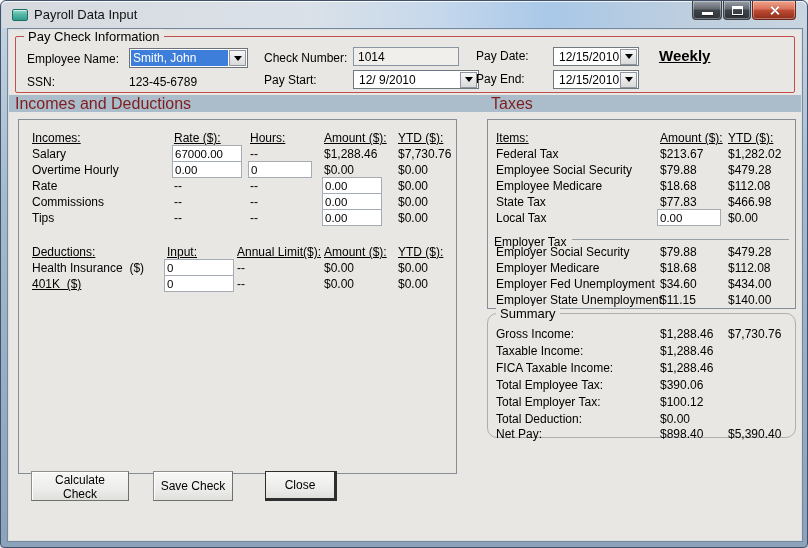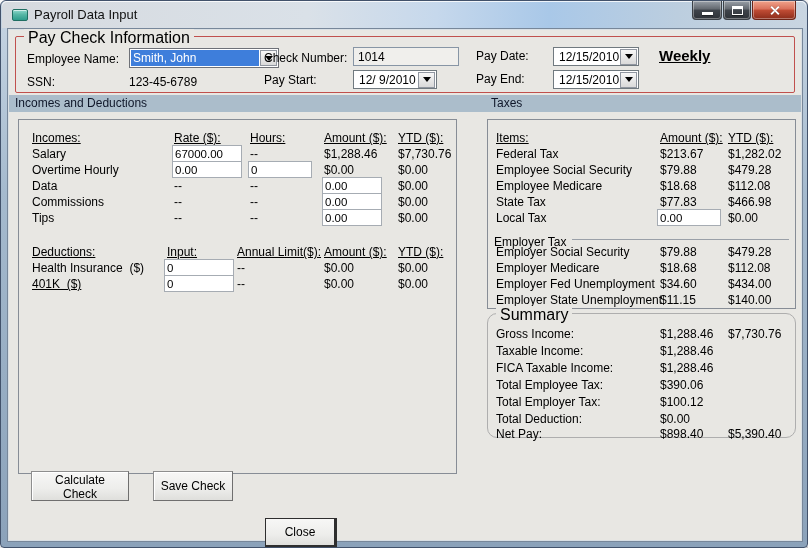--- a/index.html
+++ b/index.html
@@ -20,50 +20,50 @@
   .cap.closeb{width:44px;border-color:#6E2517;background:linear-gradient(180deg,#F0A38B 0%,#D9705A 45%,#C14D35 50%,#8C2C1A 100%);}
   .glyph-min{width:11px;height:3px;background:#fff;margin-top:6px;box-shadow:0 1px 1px rgba(0,0,0,.4);}
   .glyph-max{width:11px;height:9px;border:1px solid #fff;border-top-width:3px;box-shadow:0 1px 1px rgba(0,0,0,.4);}
   .glyph-x{position:relative;width:11px;height:11px;}
   .glyph-x::before,.glyph-x::after{content:"";position:absolute;left:5px;top:0;width:2px;height:11px;background:#fff;box-shadow:0 0 1px rgba(0,0,0,.5);}
   .glyph-x::before{transform:rotate(45deg);} .glyph-x::after{transform:rotate(-45deg);}
   .client{position:absolute;left:6px;top:27px;width:796px;height:514px;background:#E8E7E3;border:1px solid #77879A;box-shadow:inset 0 0 0 1px #D9DFE4;}
   .lbl{position:absolute;font-size:12px;color:#000;white-space:pre;}
   .weekly{font-weight:bold;font-size:15px;}
   .redbox{position:absolute;left:14px;top:35px;width:780px;height:57px;border:1px solid #C0504D;border-radius:2px;}
-  .legend{position:absolute;top:-8px;left:8px;background:#E8E7E3;padding:0 4px;font-size:16px;white-space:pre;}
+  .legend{position:absolute;top:-8px;left:8px;background:#E8E7E3;padding:0 4px;font-size:13px;white-space:pre;}
   .combobox{position:absolute;background:#fff;border:1px solid #6E7178;display:flex;align-items:center;padding:1px;}
   .combo-sel{flex:1;height:16px;line-height:16px;background:#3E7EDB;color:#fff;font-size:12px;padding:0 2px;white-space:pre;overflow:hidden;}
   .drop-btn{width:17px;height:16px;margin-left:1px;border:1px solid #9096A0;background:linear-gradient(180deg,#F7F7F7,#D9D9D9);
     display:flex;align-items:center;justify-content:center;flex:0 0 auto;}
   .tri{width:0;height:0;border-left:4px solid transparent;border-right:4px solid transparent;border-top:5px solid #000;}
   .datepicker{position:absolute;background:#fff;border:1px solid #70797F;display:flex;align-items:center;padding:1px;}
   .dp-text{flex:1;font-size:12px;padding:0 4px;white-space:pre;overflow:hidden;}
   .tb-ro{position:absolute;background:#F0EFEC;border:1px solid #8795A5;font-size:12px;padding:1px 4px;color:#000;font-family:"Liberation Sans",sans-serif;}
-  .band{position:absolute;background:#ABBDCB;color:#0f172a;font-size:12px;}
+  .band{position:absolute;background:#ABBDCB;color:#7f1d1d;font-size:16px;}
   .band span{position:absolute;line-height:17px;white-space:pre;}
   .panel{position:absolute;border:1px solid #878D96;background:#E8E7E3;}
   .prow{position:absolute;left:0;right:0;height:16px;}
   .prow span{position:absolute;font-size:12px;line-height:16px;white-space:pre;color:#000;}
   .u{text-decoration:underline;}
   .gi{position:absolute;top:-1px;height:17px;border:1px solid #A6ACB3;background:#fff;font-family:"Liberation Sans",sans-serif;
     font-size:11.5px;padding:0 2px;color:#000;}
   .lp .c1{left:13px;} .lp .c2{left:155px;} .lp .c3{left:231px;} .lp .c4{left:305px;} .lp .c5{left:379px;}
   .lp .d2{left:148px;} .lp .d3{left:218px;}
   .tp .tc1{left:8px;} .tp .tc2{left:172px;} .tp .tc3{left:240px;}
   .emp-sep{position:absolute;left:6px;right:6px;border-top:1px solid #9AA0A8;}
   .emp-leg{position:absolute;left:0;right:0;}
   .emp-leg span{background:#E8E7E3;padding:0 6px;font-size:12px;position:relative;}
   .groupbox{position:absolute;border:1px solid #AEAEAE;border-radius:10px;background:#E8E7E3;}
   .sg .sc1{left:8px;} .sg .sc2{left:172px;} .sg .sc3{left:240px;}
   .sg .prow{height:14px;} .sg .prow span{line-height:14px;}
   .wbtn{position:absolute;top:470px;height:30px;font-family:"Liberation Sans",sans-serif;font-size:12px;color:#000;
     background:linear-gradient(180deg,#F7F7F6 0%,#EDEDEB 60%,#DFDFDC 100%);border:1px solid #8E8E8E;
     border-bottom-color:#6F6F6F;border-right-color:#6F6F6F;box-shadow:inset 1px 1px 0 #fff;}
-  .wbtn.default{border:1px solid #2E2E2E;border-right-width:3px;border-bottom-width:3px;box-shadow:none;margin-top:47px;}
+  .wbtn.default{border:1px solid #2E2E2E;border-right-width:3px;border-bottom-width:3px;box-shadow:none;}
 </style>
 </head>
 <body>
 
 <div class="window">
 
   <div class="titlebar">
     <span class="app-icon"></span>
     <span class="title-text">Payroll Data Input</span>
     <div class="capbtns">
@@ -78,41 +78,41 @@
         </div>
     </div>
   </div>
 
   <div class="client"></div>
 
   <div class="redbox" style="left:14px;top:35px;width:780px;height:57px;">
     <span class="legend">Pay Check Information</span>
   </div>
   <span class="lbl" style="left:26px;top:51px;">Employee Name:</span>
-  <div class="combobox" style="left:128px;top:47px;width:150px;height:20px;">
+  <div class="combobox" style="left:128px;top:47px;width:119px;height:20px;">
     <span class="combo-sel">Smith, John</span>
     <span class="drop-btn">
         <i class="tri"></i>
       </span>
   </div>
   <span class="lbl" style="left:263px;top:50px;">Check Number:</span>
   <input class="tb-ro" style="left: 352px; top: 46px; width: 106px; height: 19px;" value="1014">
   <span class="lbl" style="left:475px;top:48px;">Pay Date:</span>
   <div class="datepicker" style="left:552px;top:46px;width:86px;height:19px;">
     <span class="dp-text">12/15/2010</span>
     <span class="drop-btn">
         <i class="tri"></i>
       </span>
   </div>
   <span class="lbl weekly" style="left:658px;top:46px;text-decoration:underline;">Weekly</span>
 
   <span class="lbl" style="left:26px;top:74px;">SSN:</span>
   <span class="lbl" style="left:128px;top:74px;">123-45-6789</span>
   <span class="lbl" style="left:263px;top:72px;">Pay Start:</span>
-  <div class="datepicker" style="left:352px;top:69px;width:84px;height:19px;">
+  <div class="datepicker" style="left:352px;top:69px;width:126px;height:19px;">
     <span class="dp-text">12/ 9/2010</span>
     <span class="drop-btn">
         <i class="tri"></i>
       </span>
   </div>
   <span class="lbl" style="left:475px;top:71px;">Pay End:</span>
   <div class="datepicker" style="left:552px;top:69px;width:86px;height:19px;">
     <span class="dp-text">12/15/2010</span>
     <span class="drop-btn">
         <i class="tri"></i>
@@ -140,21 +140,21 @@
       <span class="c5">$7,730.76</span>
     </div>
     <div class="prow" style="top:42px;">
       <span class="c1">Overtime Hourly</span>
       <input class="gi" style="left: 153px; width: 70px;" value="0.00">
       <input class="gi" style="left: 229px; width: 64px;" value="0">
       <span class="c4">$0.00</span>
       <span class="c5">$0.00</span>
     </div>
     <div class="prow" style="top:58px;">
-      <span class="c1">Data</span>
+      <span class="c1">Rate</span>
       <span class="c2">--</span>
       <span class="c3">--</span>
       <input class="gi" style="left: 303px; width: 60px;" value="0.00">
       <span class="c5">$0.00</span>
     </div>
     <div class="prow" style="top:74px;">
       <span class="c1">Commissions</span>
       <span class="c2">--</span>
       <span class="c3">--</span>
       <input class="gi" style="left: 303px; width: 60px;" value="0.00">

